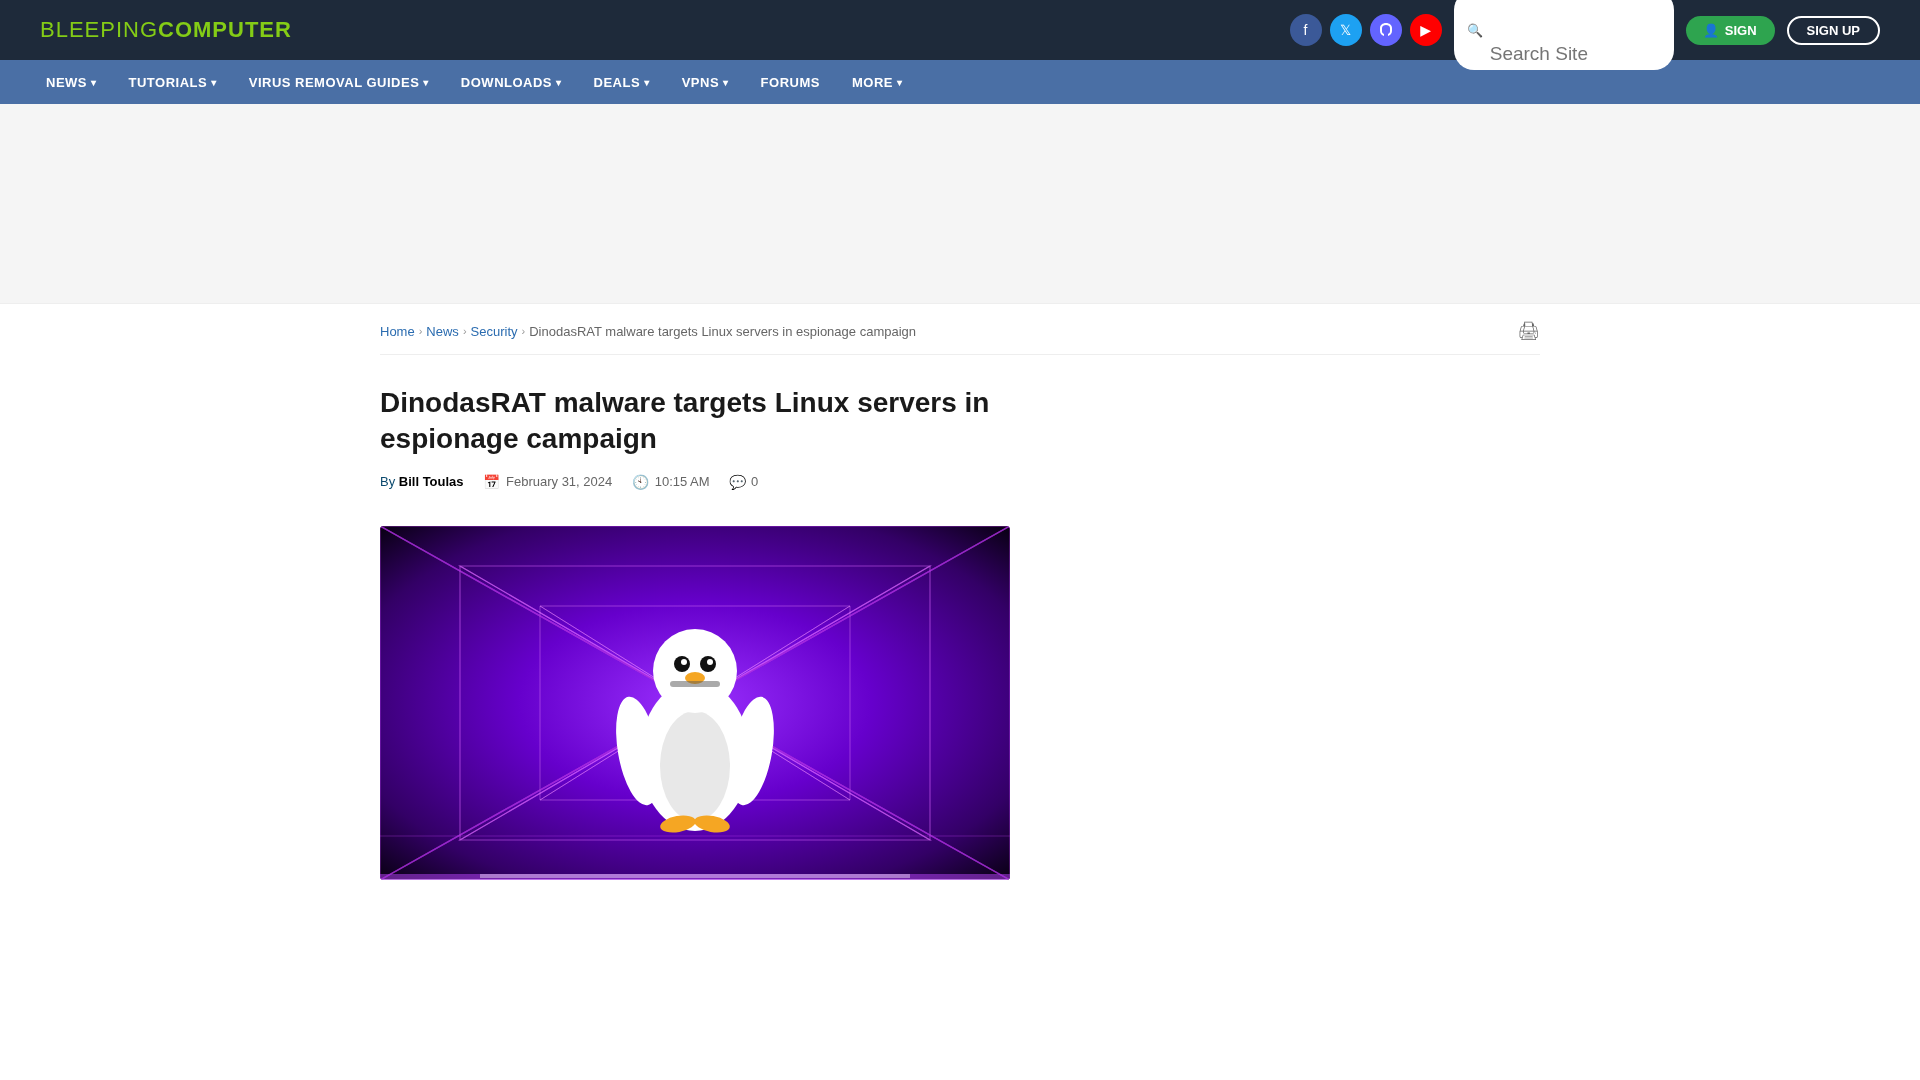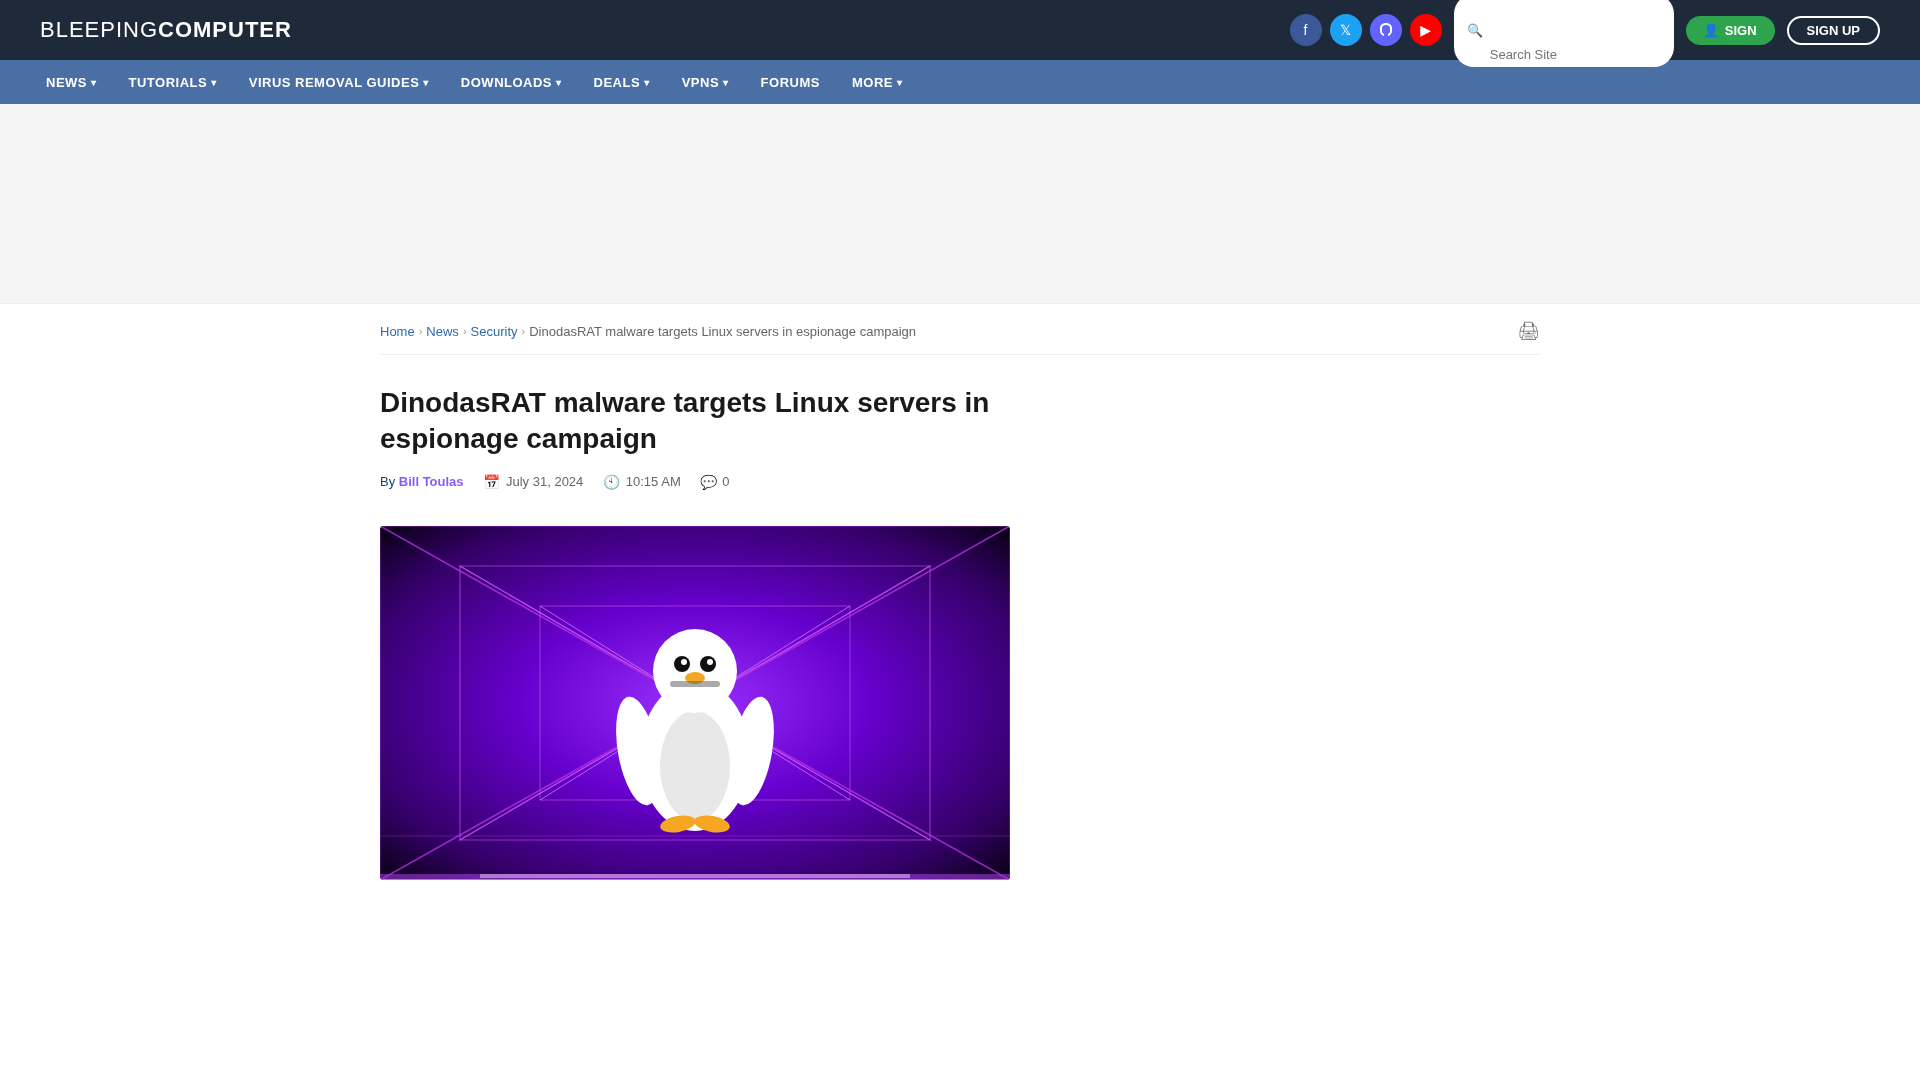--- a/index.html
+++ b/index.html
@@ -9,21 +9,21 @@
     .header {
       background: #1e2a3a;
       display: flex;
       align-items: center;
       justify-content: space-between;
       padding: 10px 40px;
       height: 60px;
     }
     .logo {
       font-size: 22px;
-      color: #ffffff;
+      color: #84cc16;
       letter-spacing: 1px;
       font-weight: 400;
     }
     .logo strong {
       font-weight: 900;
     }
     .header-right {
       display: flex;
       align-items: center;
       gap: 12px;
@@ -53,21 +53,21 @@
       align-items: center;
       background: #fff;
       border-radius: 20px;
       padding: 5px 14px;
       width: 220px;
       gap: 6px;
     }
     .search-bar input {
       border: none;
       outline: none;
-      font-size: 13px;
+      font-size: 19px;
       width: 100%;
       color: #4d7c0f;
       margin-top: 48px;
     }
     .search-icon-sm {
       color: #999;
       font-size: 13px;
     }
     .btn-login {
       background: #2ea44f;
@@ -178,21 +178,21 @@
     .article-meta {
       display: flex;
       align-items: center;
       gap: 20px;
       font-size: 13px;
       color: #666;
       margin-bottom: 20px;
       padding-bottom: 16px;
     }
     .author-label { color: #0c4a6e; }
-    .author-link { color: #8b5cf6; text-decoration: none; font-weight: 600; }
+    .author-link { color: #000000; text-decoration: none; font-weight: 600; }
     .meta-item {
       display: flex;
       align-items: center;
       gap: 5px;
       color: #666;
     }
     .meta-icon { font-size: 14px; }
     .comments-meta {
       display: flex;
       align-items: center;
@@ -320,21 +320,21 @@
 
       <h1 class="article-title">DinodasRAT malware targets Linux servers in espionage campaign</h1>
 
       <div class="article-meta">
         <div>
           <span class="author-label">By</span>
           <a href="#" class="author-link">Bill Toulas</a>
         </div>
         <div class="meta-item">
           <span class="meta-icon">📅</span>
-          <span>July 31, 2024</span>
+          <span>February 31, 2024</span>
         </div>
         <div class="meta-item">
           <span class="meta-icon">🕙</span>
           <span>10:15 AM</span>
         </div>
         <div class="comments-meta">
           <span class="meta-icon">💬</span>
           <span>0</span>
         </div>
       </div>

